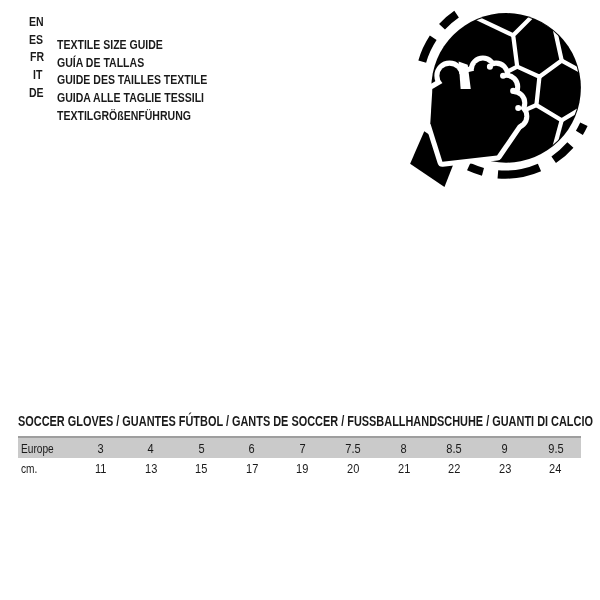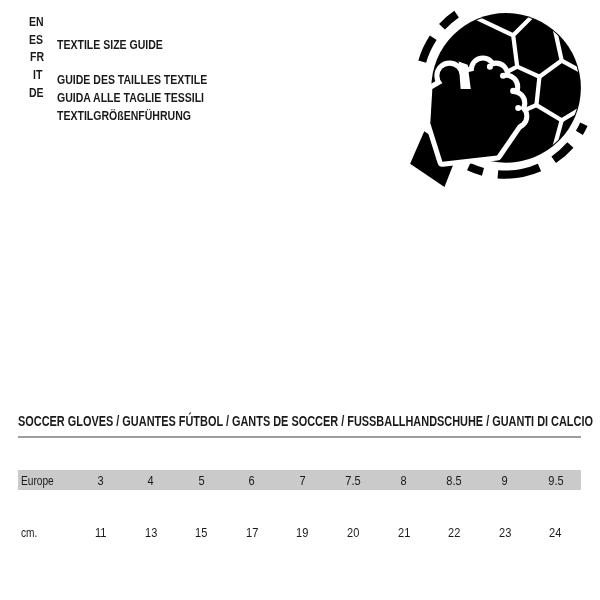--- a/index.html
+++ b/index.html
@@ -17,38 +17,39 @@
   .lang-code{flex:0 0 37px;width:37px;font-weight:bold;font-size:13.5px;}
   .lang-label{font-weight:bold;font-size:13.5px;margin-top:46px;}
 
   
   .icon-wrap{position:absolute;left:400px;top:4px;width:192px;height:192px;}
 
   
   .table-wrap{position:absolute;left:18px;top:413px;width:563px;}
   .table-title{font-weight:bold;font-size:14px;height:23px;line-height:16px;}
   .size-table{border-top:2px solid #9e9e9e;}
-  .t-row{display:grid;grid-template-columns:57px repeat(10,1fr);align-items:center;margin-top:32px;}
+  .t-row{display:grid;grid-template-columns:57px repeat(10,1fr);align-items:center;}
   .t-row.head{height:20px;}
   .t-row.body{height:20px;background:#fff;}
   .cell{text-align:center;font-size:13px;}
   .cell.label{text-align:left;padding-left:3px;}
 </style>
 </head>
 <body style="color: rgb(26, 26, 26);">
 
 <div class="page">
 
   <div class="lang-list">
       <div class="lang-row">
         <span class="lang-code"><span class="cond">EN</span></span>
         <span class="lang-label"><span class="cond">TEXTILE SIZE GUIDE</span></span>
       </div>
       <div class="lang-row">
         <span class="lang-code"><span class="cond">ES</span></span>
+        <span class="lang-label"><span class="cond">GUÍA DE TALLAS</span></span>
       </div>
       <div class="lang-row">
         <span class="lang-code"><span class="cond">FR</span></span>
         <span class="lang-label"><span class="cond">GUIDE DES TAILLES TEXTILE</span></span>
       </div>
       <div class="lang-row">
         <span class="lang-code"><span class="cond">IT</span></span>
         <span class="lang-label"><span class="cond">GUIDA ALLE TAGLIE TESSILI</span></span>
       </div>
       <div class="lang-row">

